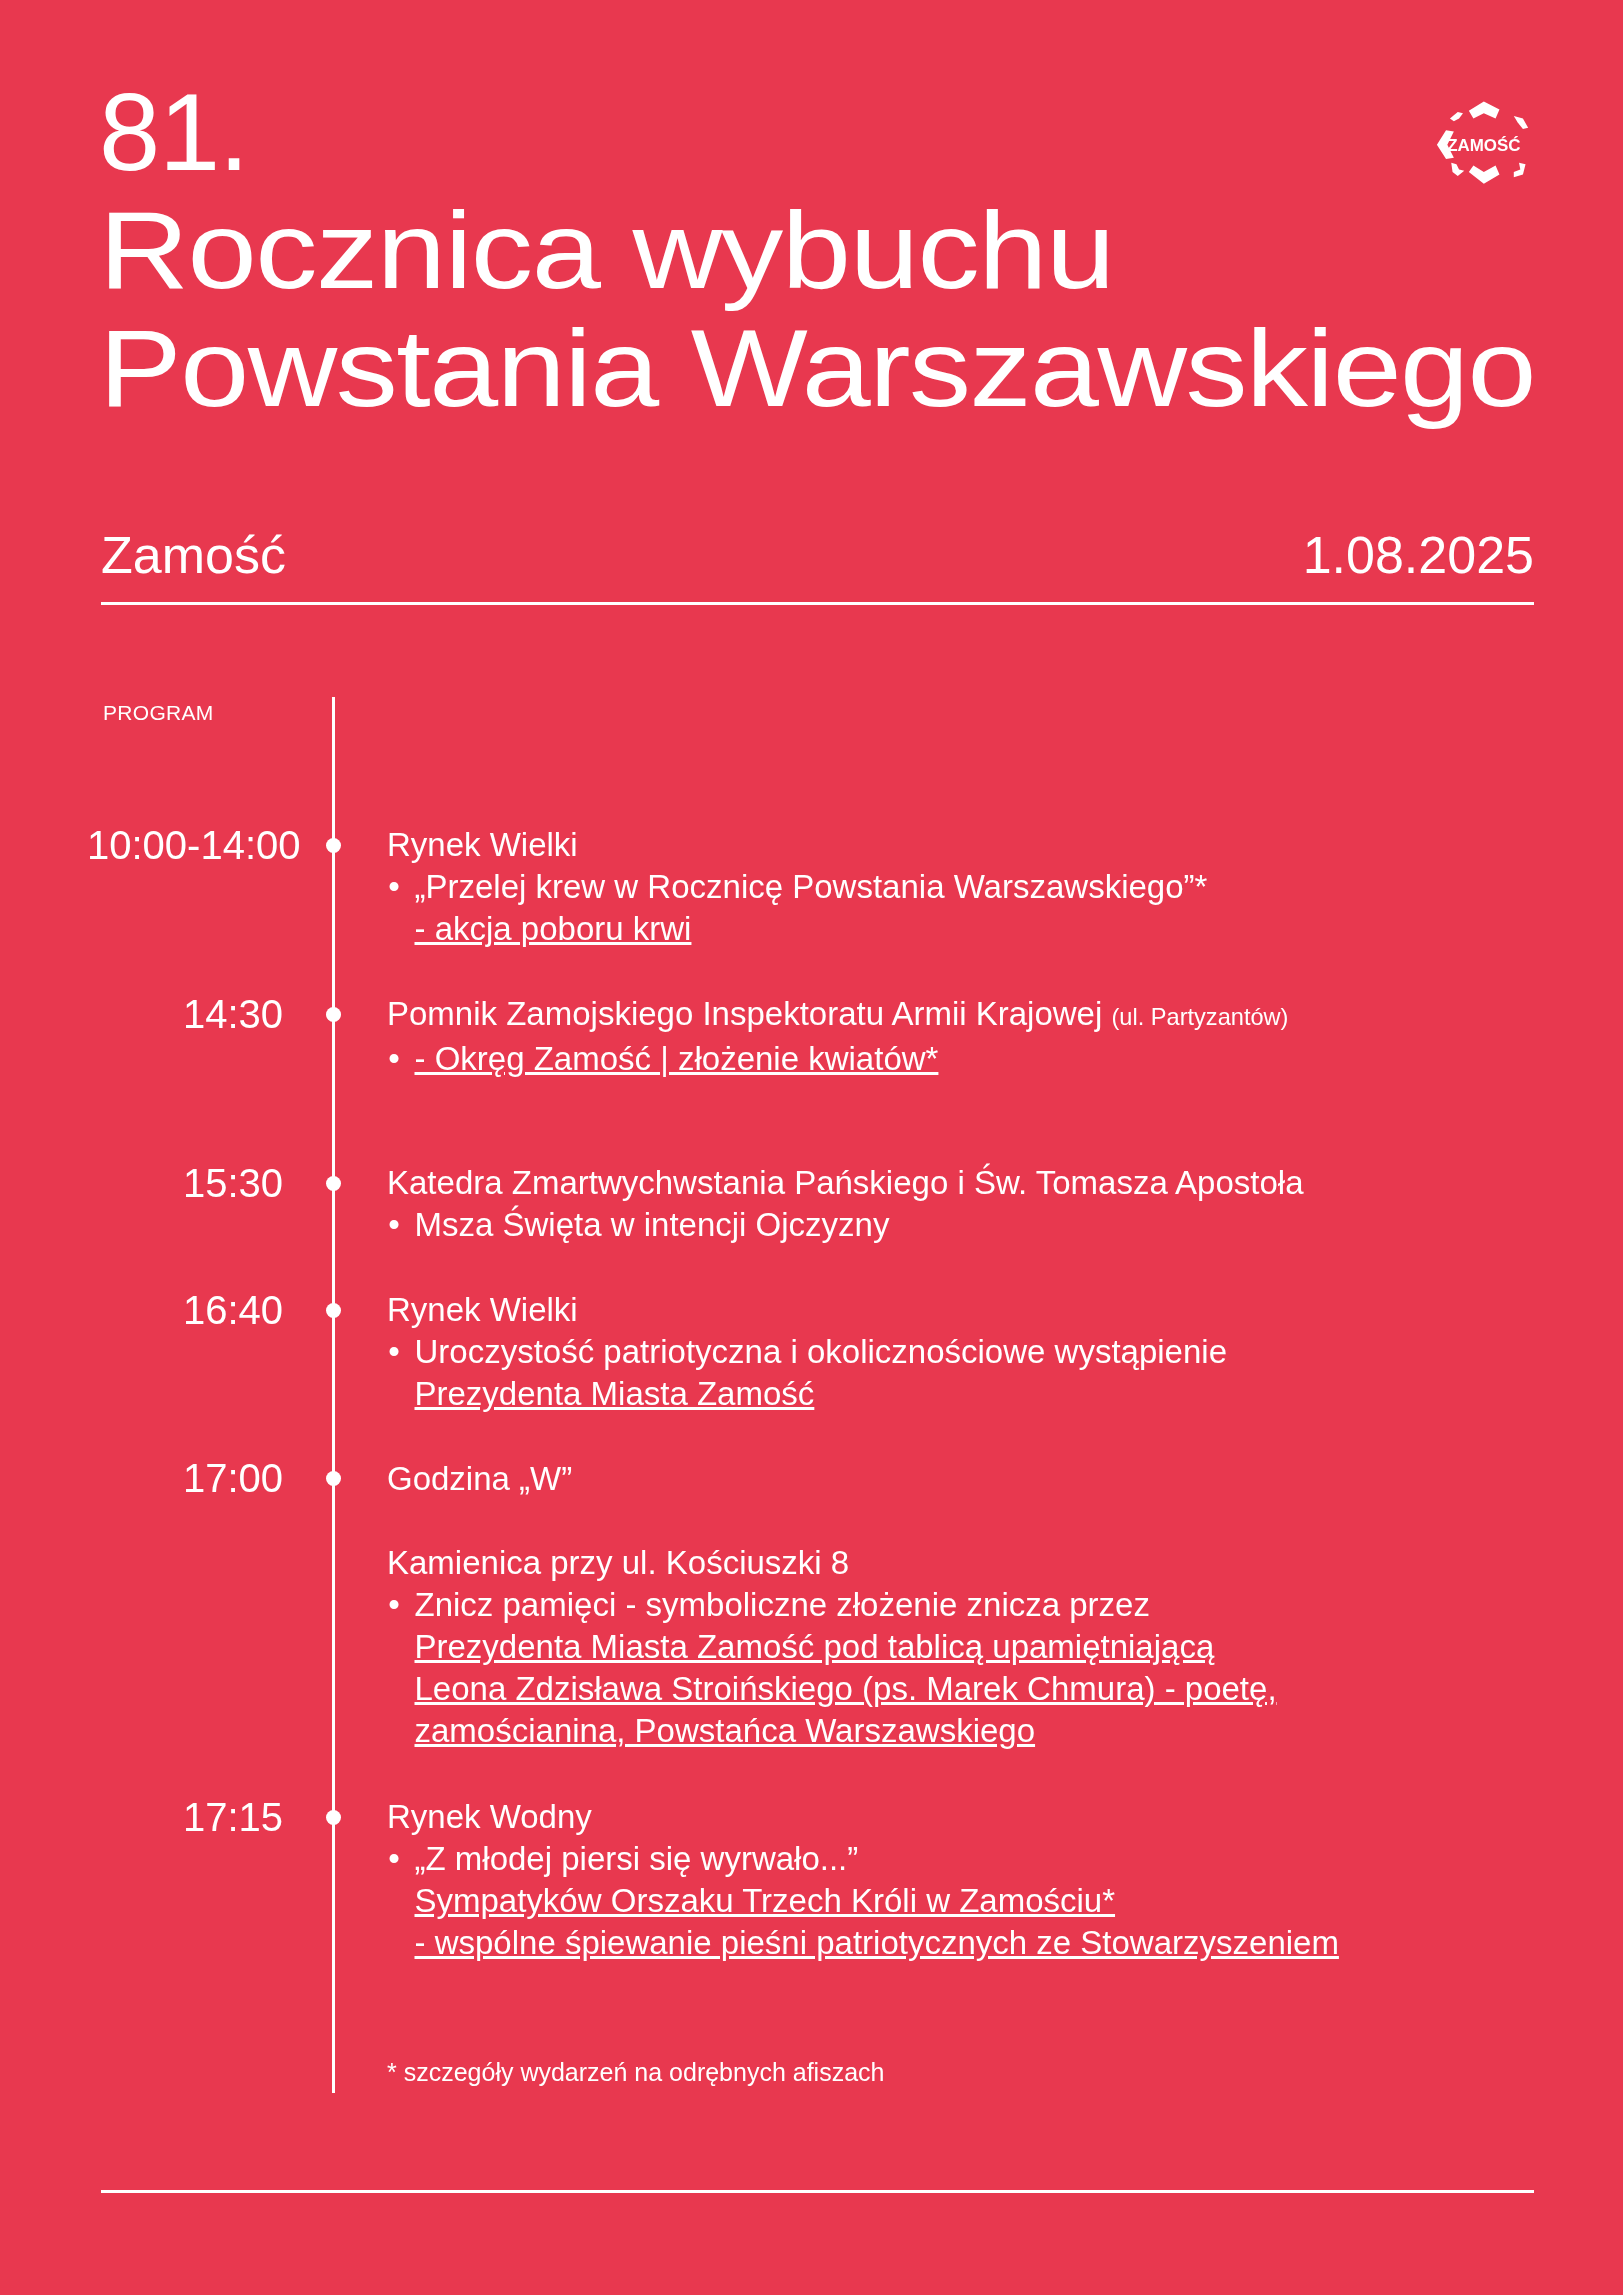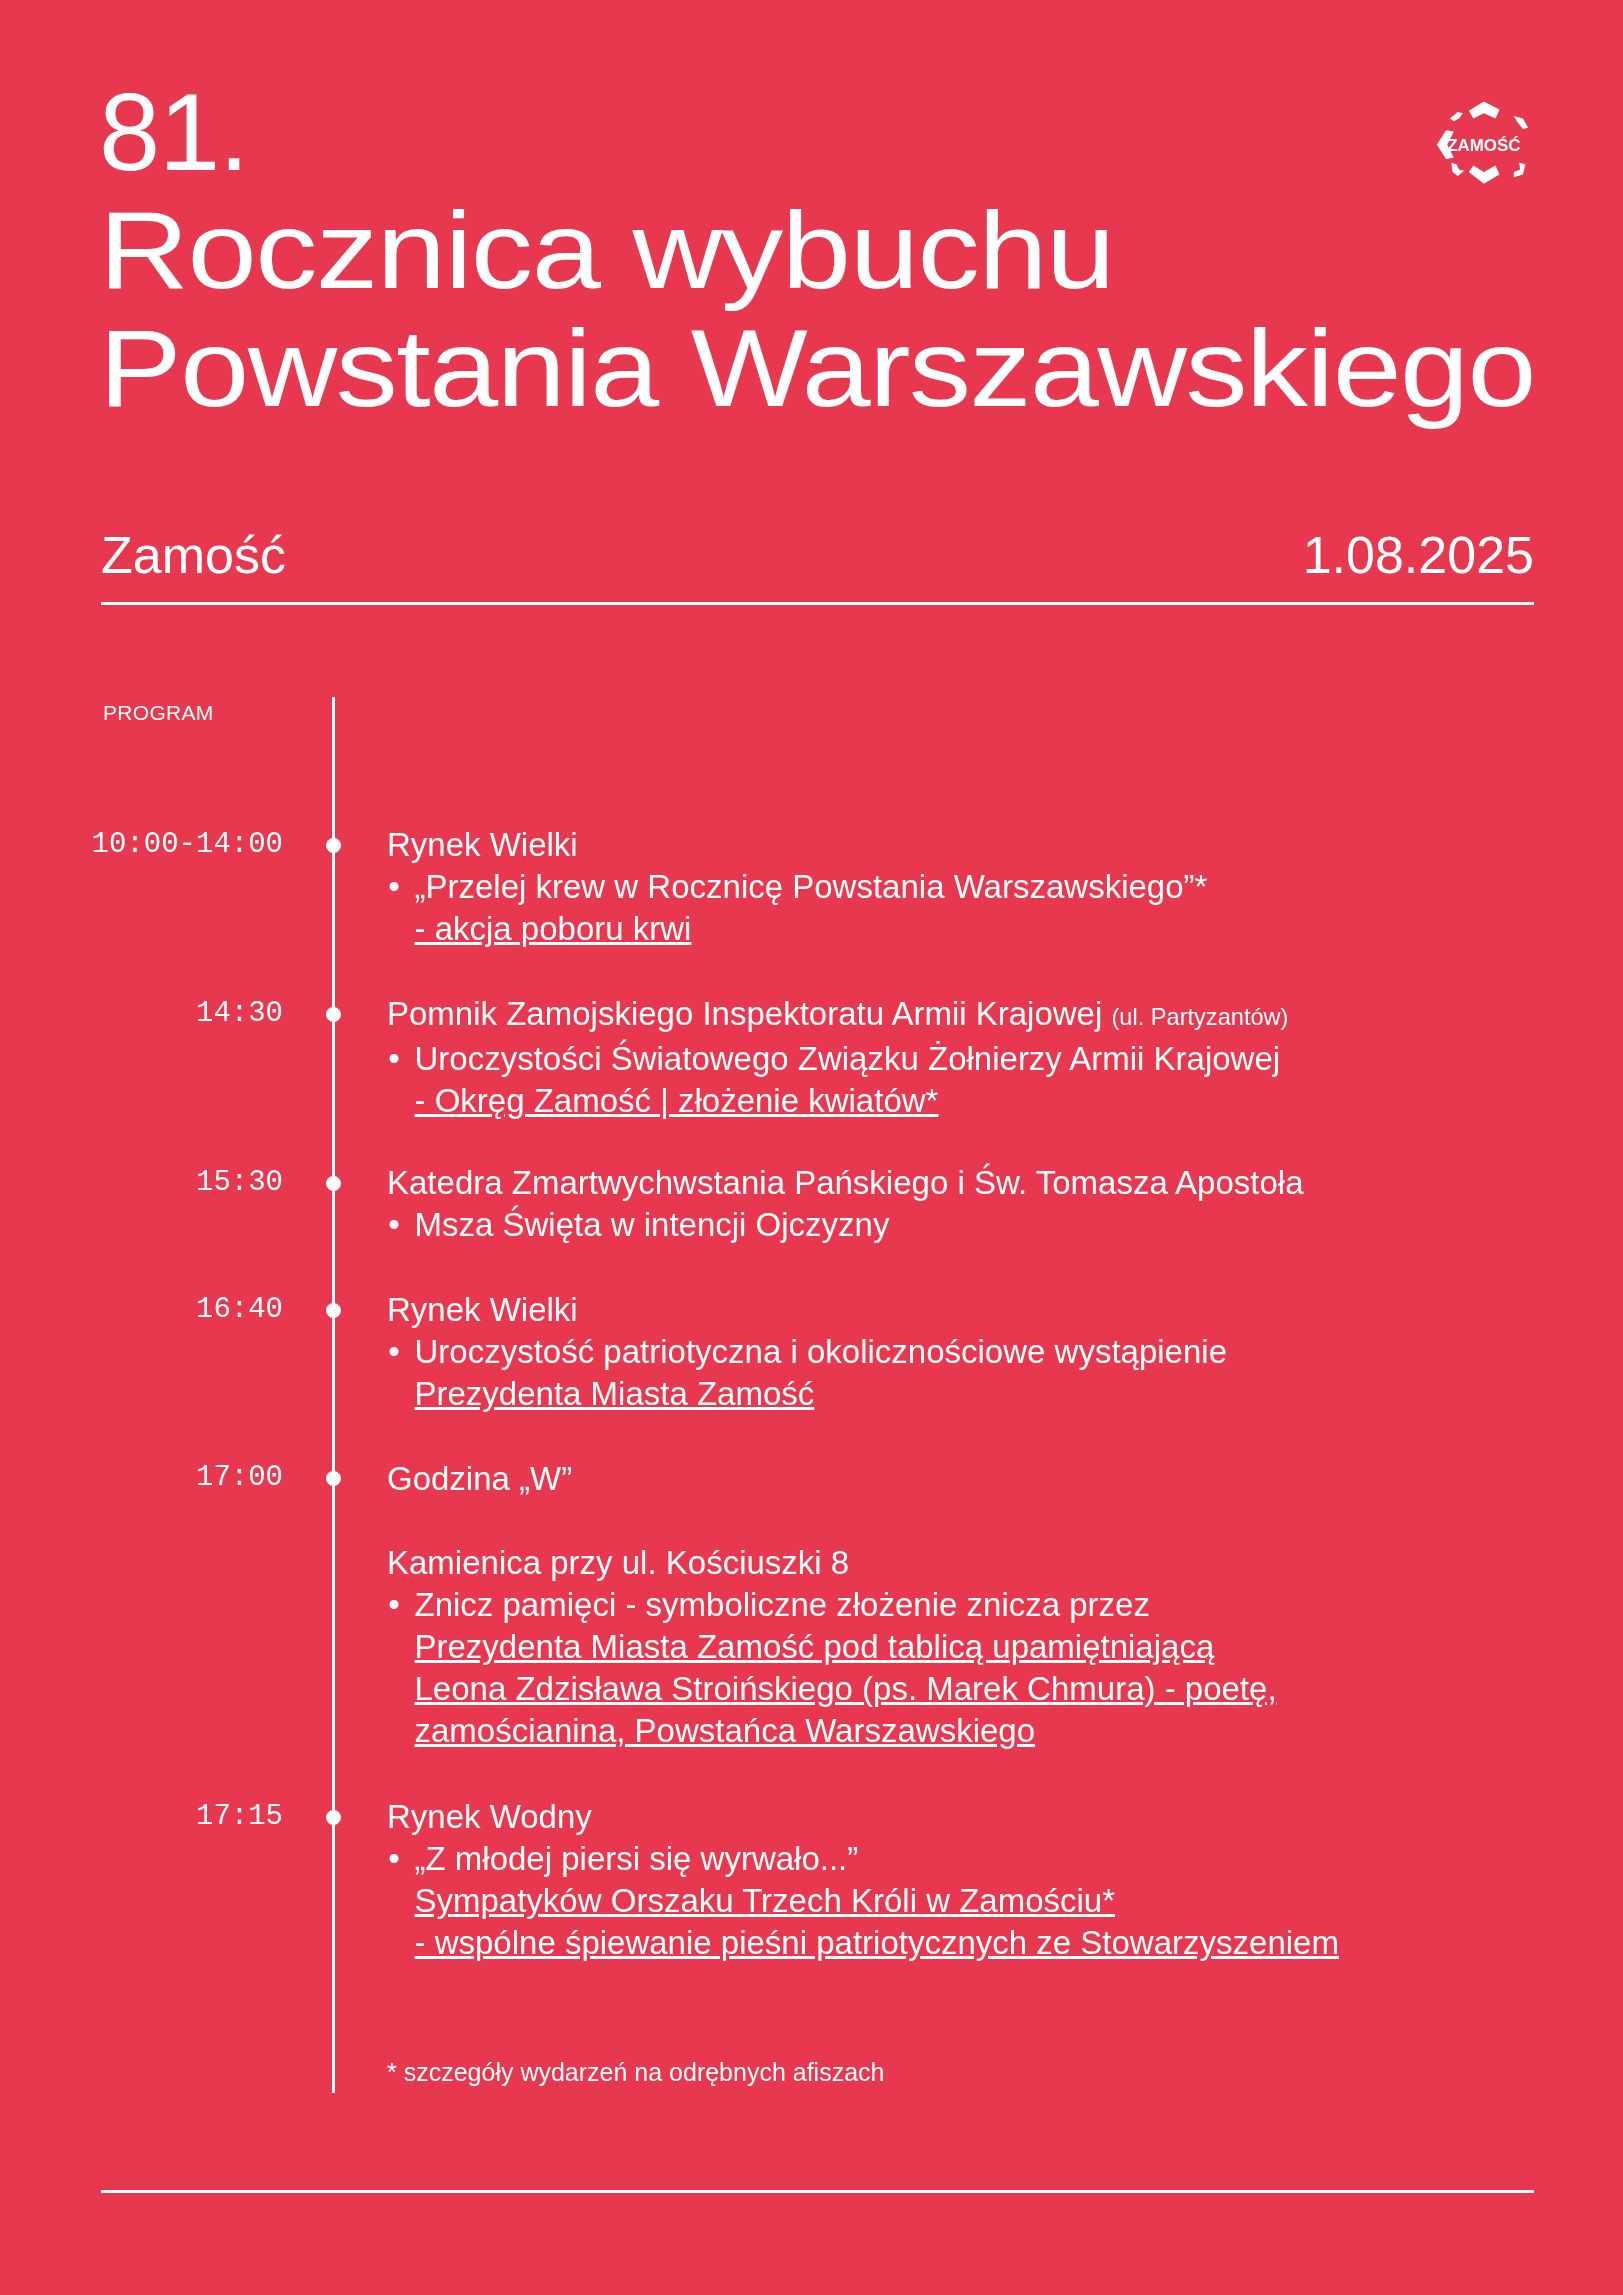--- a/index.html
+++ b/index.html
@@ -13,21 +13,21 @@
     letter-spacing:-1.3px; white-space:nowrap; transform-origin:left top;
   }
   .logo { position:absolute; left:1433px; top:99px; width:101px; height:88px; }
   .sub-row { position:absolute; top:523px; font-size:52px; line-height:65px; white-space:nowrap; }
   .divider { position:absolute; left:101px; width:1433px; height:3.3px; background:#ffffff; }
   .program-label { position:absolute; left:103px; top:693px; font-size:21px; line-height:39px; letter-spacing:0.3px; }
   .vline { position:absolute; left:332px; top:697px; width:3.3px; height:1396px; background:#ffffff; }
   .event { position:absolute; left:0; width:1623px; }
   .time {
     position:absolute; right:1340px; width:196px; text-align:right;
-    font-size:29px; line-height:42px; white-space:nowrap;font-family:Liberation Mono, monospace;
+    font-size:40px; line-height:42px; white-space:nowrap;
   }
   .dot { position:absolute; left:326px; width:15px; height:15px; border-radius:50%; background:#ffffff; }
   .content { position:absolute; left:387px; width:1164px; font-size:33px; line-height:42px; }
   .place { white-space:nowrap; }
   .place .sub { font-size:23.6px; }
   .bullet-line { position:relative; padding-left:27.5px; white-space:nowrap; }
   .bullet-line .bullet { position:absolute; left:1.3px; top:0; }
   .cont-line { padding-left:27.5px; white-space:nowrap;text-decoration:underline; }
   .footnote { position:absolute; left:387px; top:2054px; font-size:25px; line-height:37px; white-space:nowrap; }
 </style>
@@ -78,21 +78,21 @@
     <div class="cont-line">- akcja poboru krwi</div>
   </div>
 </div>
 
 <div class="event" style="top:993px;">
   <div class="time" style="top:0;">14:30</div>
   <div class="dot" style="top:13.7px;"></div>
   <div class="content" style="top:0;">
     <div class="place"><span>Pomnik Zamojskiego Inspektoratu Armii Krajowej</span> <span class="sub">(ul. Partyzantów)</span></div>
     <div class="bullet-line">
-      <span class="bullet">•</span><span>Uroczystości Światowego Związku Żołnierzy Armii Krajowej</span>
+      <span class="bullet">•</span>
     </div>
     <div class="cont-line">- Okręg Zamość | złożenie kwiatów*</div>
   </div>
 </div>
 
 <div class="event" style="top:1162px;">
   <div class="time" style="top:0;">15:30</div>
   <div class="dot" style="top:13.7px;"></div>
   <div class="content" style="top:0;">
     <div class="place"><span>Katedra Zmartwychwstania Pańskiego i Św. Tomasza Apostoła</span></div>

